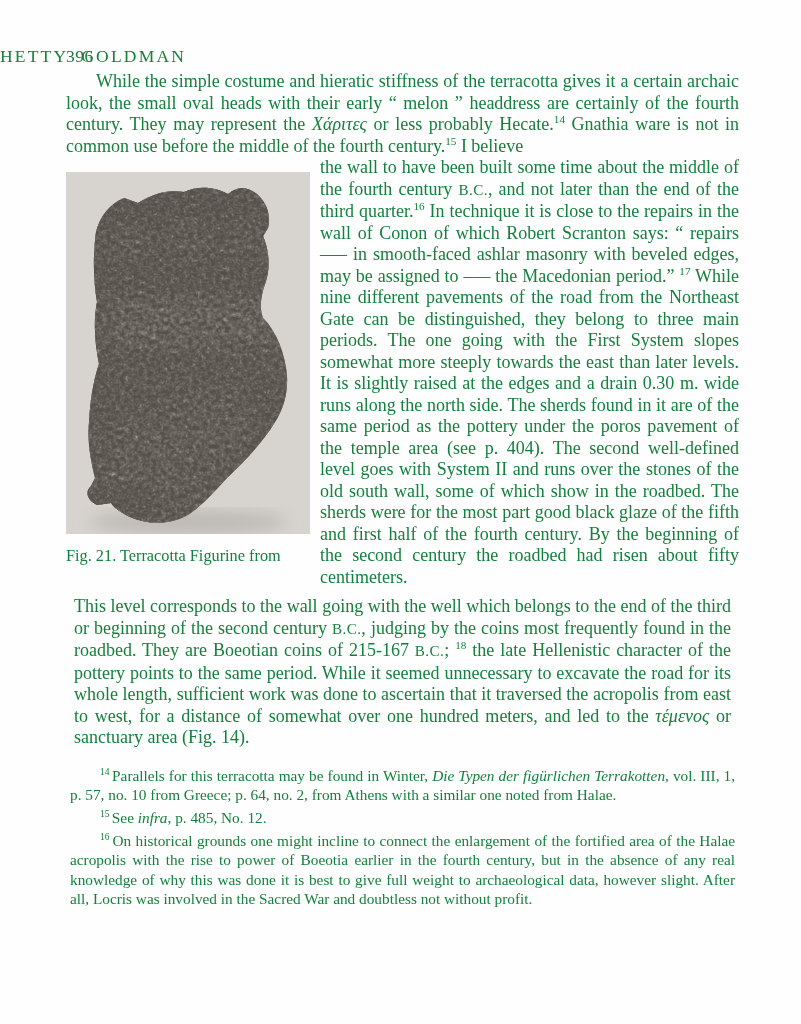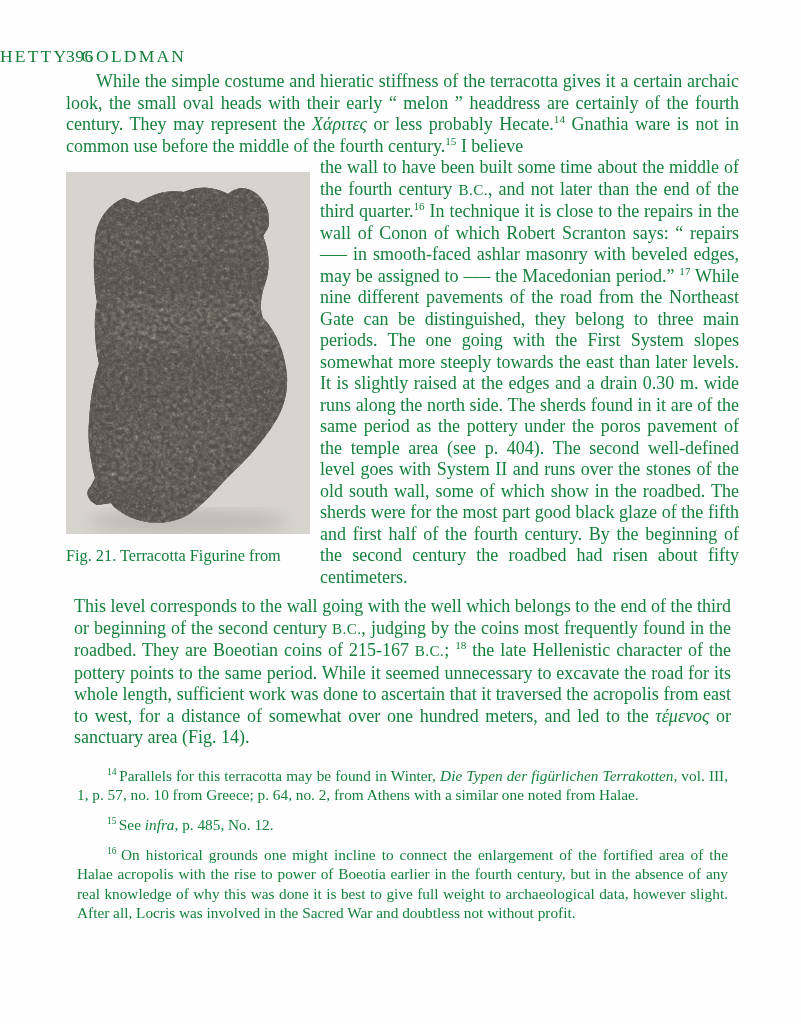--- a/index.html
+++ b/index.html
@@ -39,21 +39,21 @@
   .caption {
     margin-top:12px;
     font-size:16.3px; line-height:19px;
     text-indent:0;
   }
   .para-cont { margin:8px; clear:left; }
   .footnotes {
     margin-top:17px;
     font-size:15.3px; line-height:19.2px;
   }
-  .footnote { margin:11px; text-indent:30px; text-align:justify; }
+  .footnote { margin:4px; text-indent:30px; text-align:justify; }
   sup { font-size:0.62em; line-height:0; vertical-align:super; letter-spacing:0; }
   .it { font-style:italic; }
   .sc { font-size:0.84em; letter-spacing:0.4px; }
 </style>
 </head>
 <body>
 
 <div class="page">
 
   <div class="pageno">396</div>

